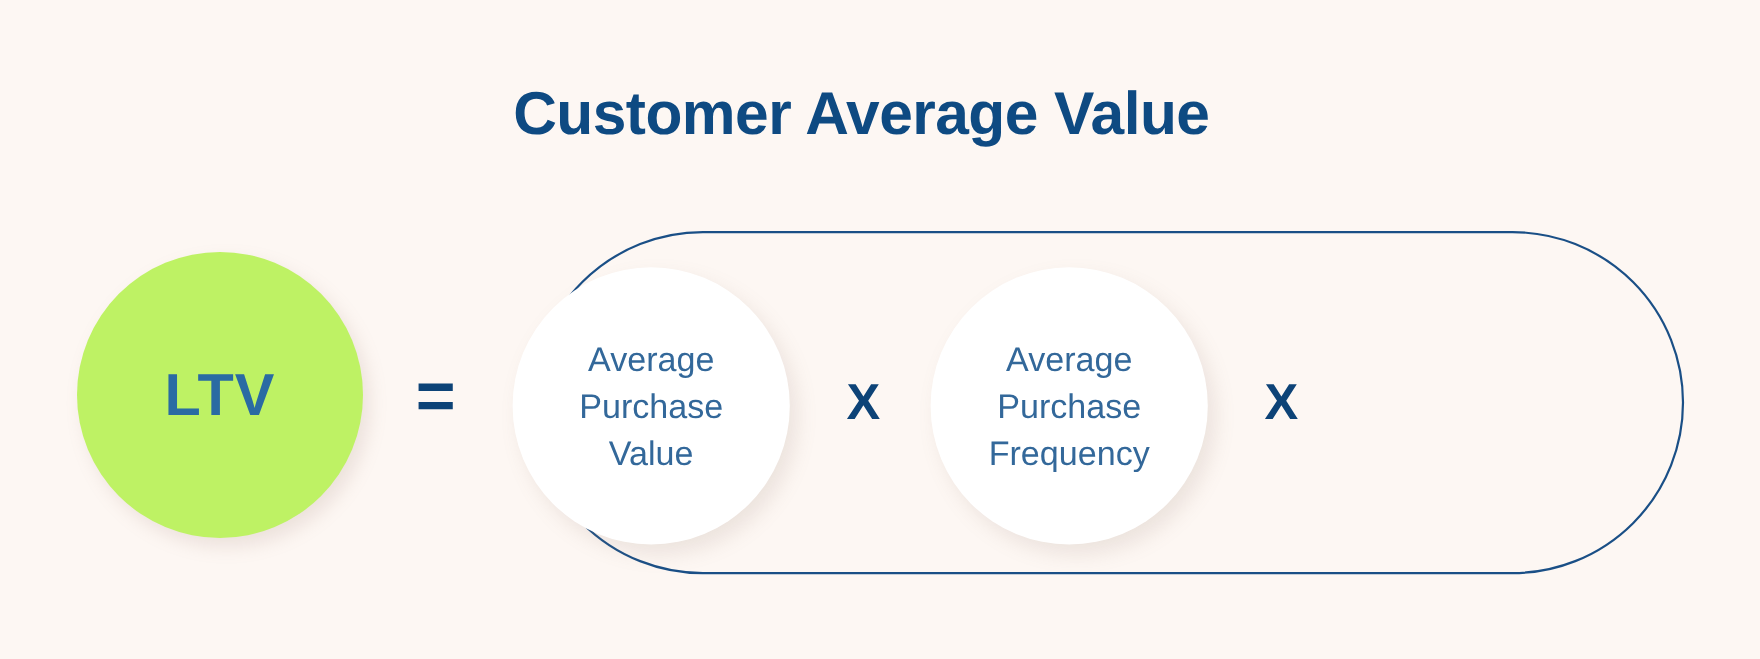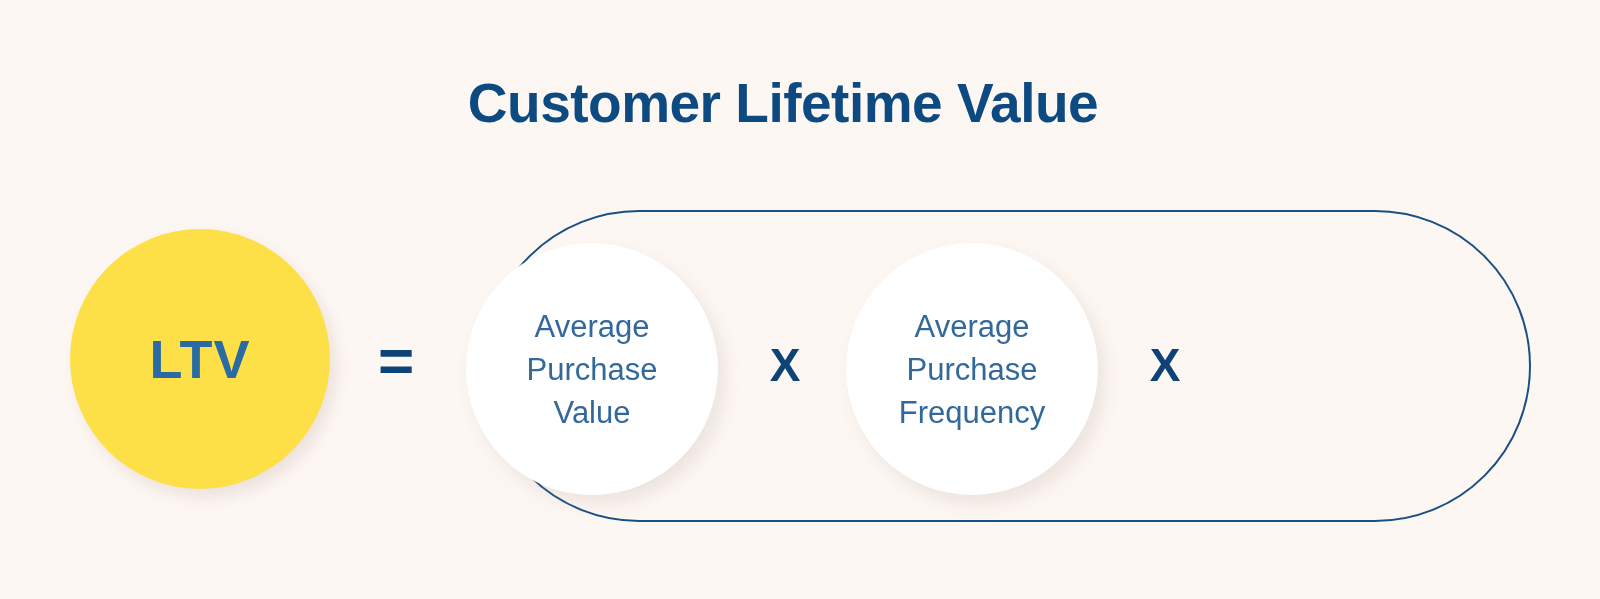--- a/index.html
+++ b/index.html
@@ -36,21 +36,21 @@
   }
 
   
   .ltv-circle {
     position: absolute;
     left: 70px;
     top: 229px;
     width: 260px;
     height: 260px;
     border-radius: 50%;
-    background: #fde047;
+    background: #bef264;
     box-shadow: 6px 8px 16px rgba(160, 130, 115, 0.18);
     display: flex;
     align-items: center;
     justify-content: center;
   }
   .ltv-label {
     font-size: 54px;
     font-weight: bold;
     color: #2a6ba3;
     letter-spacing: 1px;
@@ -128,21 +128,21 @@
     line-height: 1;
   }
   #times-1 { left: 755px; }
   #times-2 { left: 1135px; }
 </style>
 </head>
 <body>
 
 <div id="stage">
 
-  <div class="title">Customer Lifetime Value</div>
+  <div class="title">Customer Average Value</div>
 
   <div class="ltv-circle">
     <span class="ltv-label">LTV</span>
   </div>
 
   <div class="equals">=</div>
 
   <div class="capsule"></div>
 
   <div class="factor" id="factor-1">

